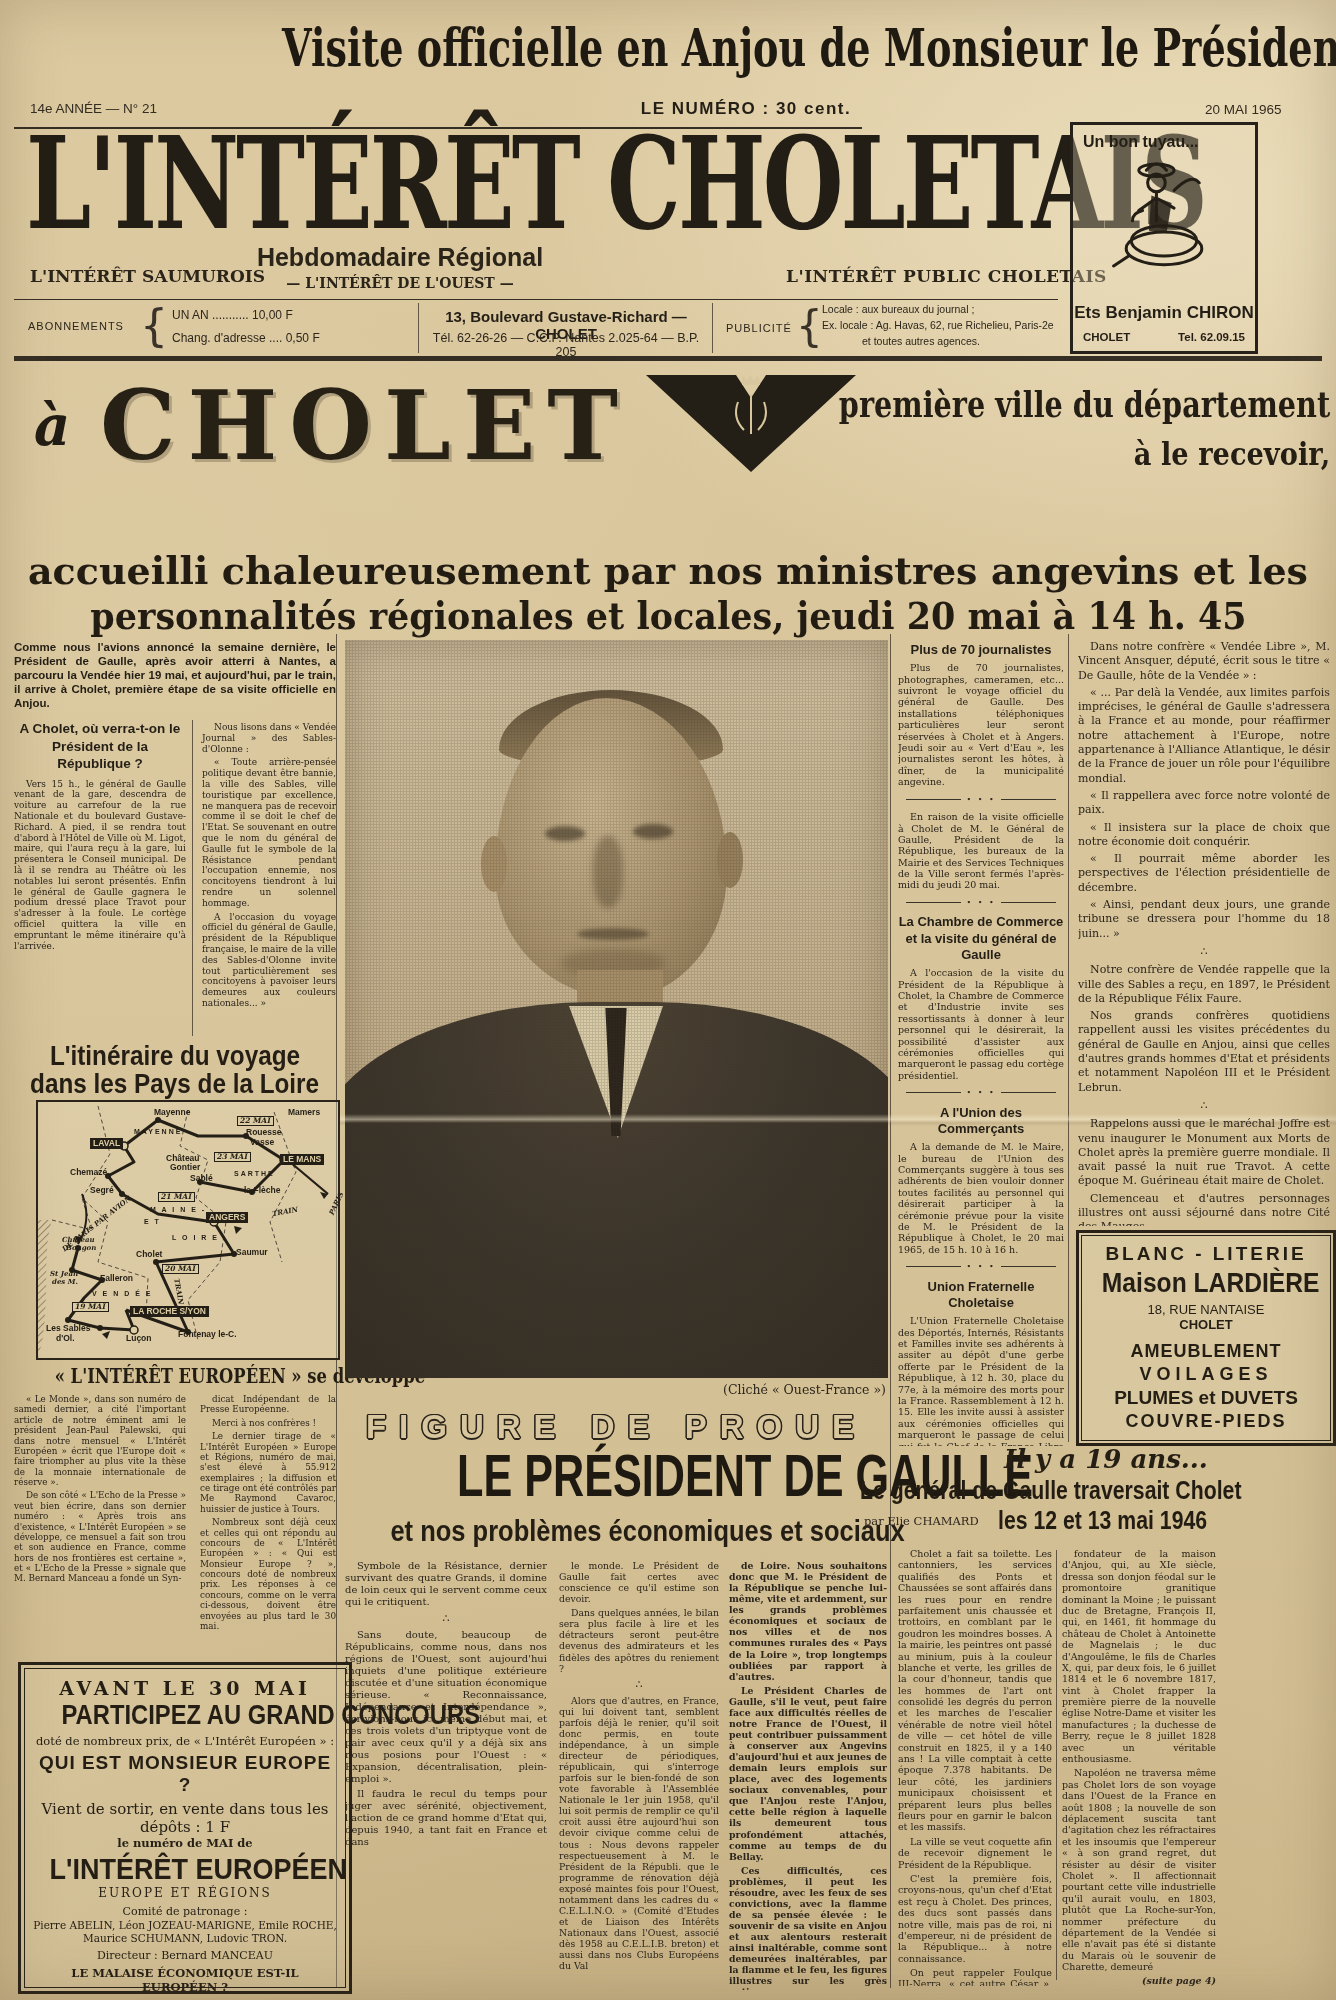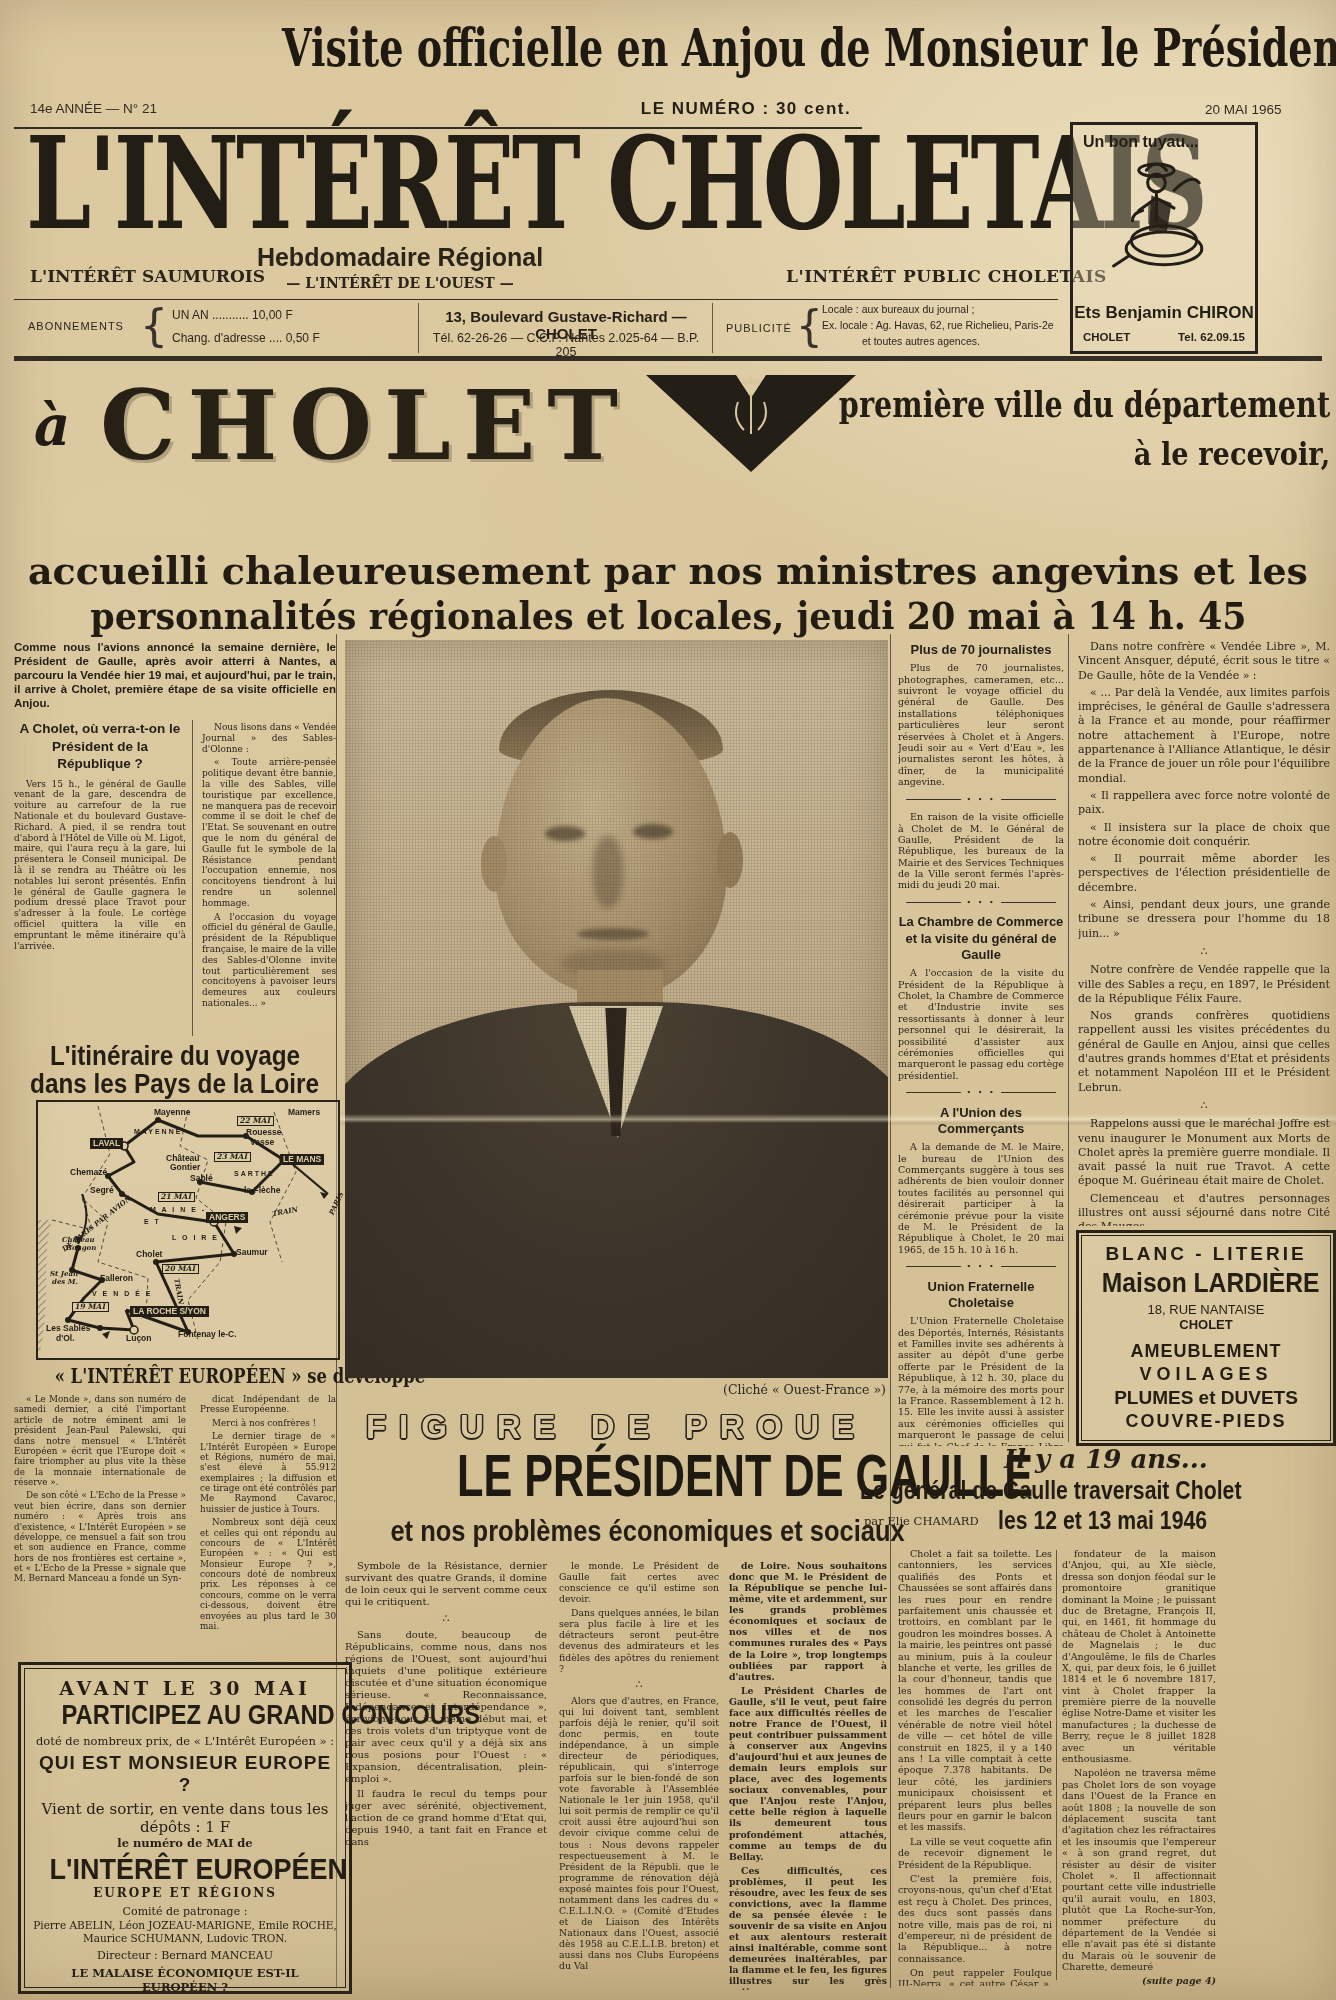--- a/index.html
+++ b/index.html
@@ -93,21 +93,21 @@
   .concours .in{position:absolute;inset:8px 12px;text-align:center;color:#241e14;}
   .c1{font-weight:bold;font-size:19px;letter-spacing:4px;margin-top:4px;}
   .c2{font-family:"Liberation Sans",sans-serif;font-weight:bold;font-size:27px;margin-top:3px;line-height:1;}
   .c2 .sq{transform:scaleX(.88);}
   .c3{font-size:11.5px;margin-top:5px;}
   .c4{font-family:"Liberation Sans",sans-serif;font-weight:bold;font-size:19px;letter-spacing:1px;margin-top:4px;}
   .c5{font-size:15px;margin-top:4px;}
   .c6{font-weight:bold;font-size:11.5px;}
   .c7{font-family:"Liberation Sans",sans-serif;font-weight:bold;font-size:30px;margin-top:4px;line-height:1;}
   .c7 .sq{transform:scaleX(.9);}
-  .c8{font-weight:bold;font-size:12px;letter-spacing:2px;margin-top:2px;}
+  .c8{font-weight:normal;font-size:12px;letter-spacing:2px;margin-top:2px;}
   .c9{font-size:11px;margin-top:5px;}
   .c10{font-size:10.5px;line-height:1.25;margin-top:1px;}
   .c11{font-size:11px;margin-top:4px;}
   .c12{font-weight:bold;font-size:11.5px;margin-top:4px;}
   
   .photo{left:345px;top:640px;width:543px;height:738px;overflow:hidden;
     background:linear-gradient(180deg,#cdbd9d 0%,#c4b18e 45%,#b5a07c 100%);
     box-shadow:inset 0 0 40px rgba(80,62,38,.35);}
   .photo *{position:absolute;}
   .ph-head{left:150px;top:58px;width:232px;height:300px;border-radius:48% 52% 46% 54%/58% 58% 42% 42%;

